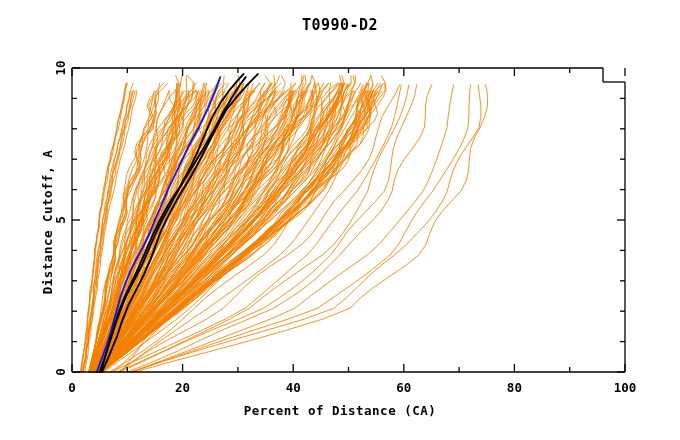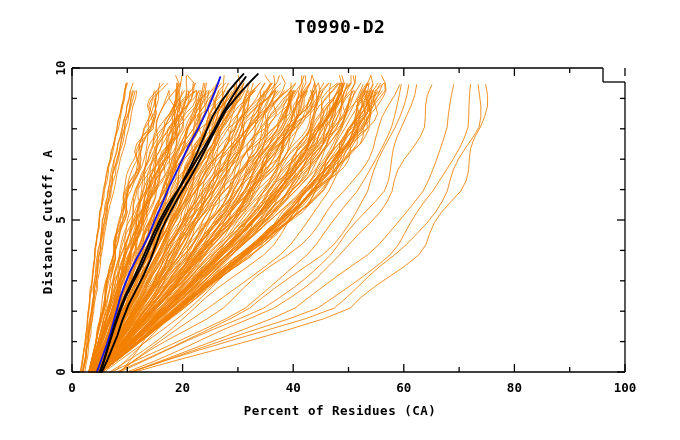--- a/index.html
+++ b/index.html
@@ -3,21 +3,21 @@
 <meta charset="utf-8">
 <style>
   html,body{margin:0;padding:0;}
   body{
     width:680px;height:440px;background:#ffffff;overflow:hidden;
     font-family:"DejaVu Sans Mono","Liberation Mono",monospace;
   }
   #figure{position:relative;width:680px;height:440px;}
   #chart-title{
     position:absolute;left:0;top:16px;width:680px;text-align:center;
-    font-size:18px;font-weight:bold;color:#000;letter-spacing:.5px;
+    font-size:15px;font-weight:bold;color:#000;letter-spacing:.5px;
   }
   #plot-svg{position:absolute;left:0;top:0;width:680px;height:440px;}
   .axis-label{
     position:absolute;font-size:12.5px;font-weight:bold;color:#000;
     letter-spacing:.5px;white-space:nowrap;
   }
   #xlabel{left:0;top:403px;width:680px;text-align:center;}
   #ylabel{
     left:-100px;top:212px;width:300px;text-align:center;
     transform:rotate(-90deg);transform-origin:150px 10px;
@@ -315,16 +315,16 @@
         <text x="293.20000000000005" y="392" text-anchor="middle" class="tick-text">40</text>
         <text x="403.8" y="392" text-anchor="middle" class="tick-text">60</text>
         <text x="514.4000000000001" y="392" text-anchor="middle" class="tick-text">80</text>
         <text x="625" y="392" text-anchor="middle" class="tick-text">100</text>
         <text x="60" y="372" text-anchor="middle" dominant-baseline="central" class="tick-text" transform="rotate(-90 60 372)">0</text>
         <text x="60" y="220" text-anchor="middle" dominant-baseline="central" class="tick-text" transform="rotate(-90 60 220)">5</text>
         <text x="60" y="68" text-anchor="middle" dominant-baseline="central" class="tick-text" transform="rotate(-90 60 68)">10</text>
       </g>
   </svg>
 
-  <div class="axis-label" id="xlabel">Percent of Residues (CA)</div>
+  <div class="axis-label" id="xlabel">Percent of Distance (CA)</div>
   <div class="axis-label" id="ylabel">Distance Cutoff, A</div>
 
 </div>
 
 </body></html>

